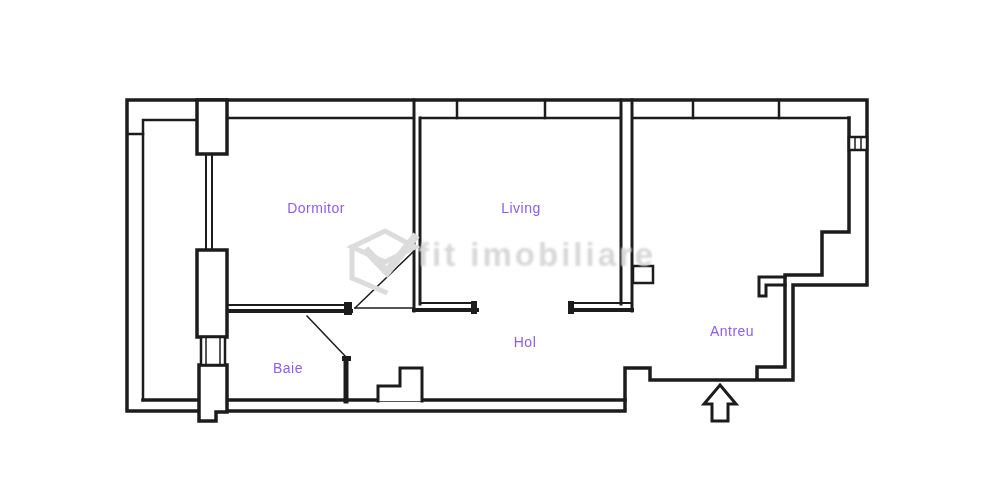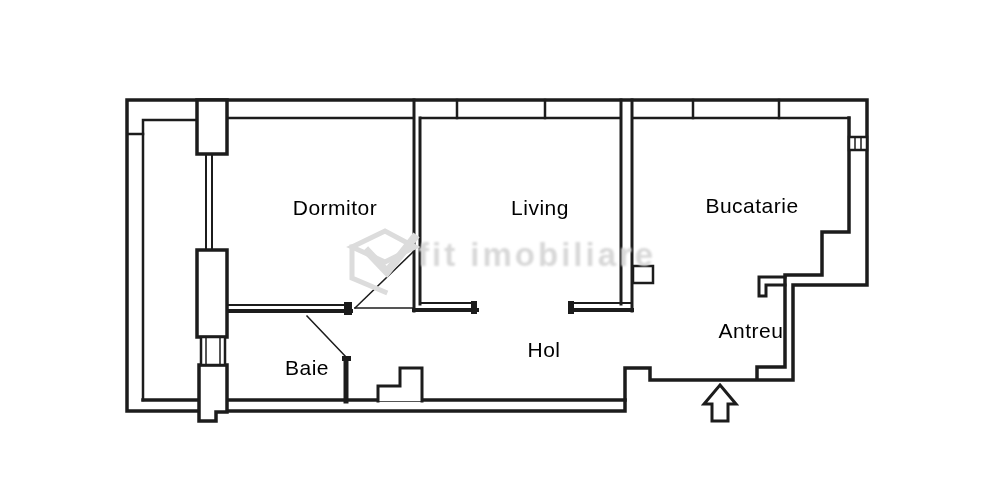--- a/index.html
+++ b/index.html
@@ -7,25 +7,24 @@
     position:relative;
     width:999px;height:491px;
     background:#ffffff;
     font-family:"Liberation Sans", sans-serif;
     overflow:hidden;
   }
   #plan-svg{position:absolute;left:0;top:0;}
   .room-label{
     position:absolute;
     transform:translate(-50%,-50%);
-    font-size:21px;
-    color:#000000;
+    font-size:14px;
+    color:#8b5cf6;
     letter-spacing:0.5px;
     white-space:nowrap;
-    margin-left:19px;
   }
   #watermark-text{
     position:absolute;
     left:418px;top:236px;
     font-size:33px;
     color:#d8d8d8;
     letter-spacing:3px;
     filter:blur(1.2px);
     white-space:nowrap;
     font-weight:bold;
@@ -129,19 +128,18 @@
       <g stroke="#dcdcdc">
         <path d="M352,247 L385,231 L415,247 L385,262 Z" stroke-width="5"></path>
         <path d="M352,247 V278 L385,292" stroke-width="5"></path>
         <path d="M368,252 L387,272 L414,238" stroke-width="8"></path>
       </g>
     </g>
   </svg>
 
   <div class="room-label" style="left:316px;top:208px">Dormitor</div>
   <div class="room-label" style="left:521px;top:208px">Living</div>
-  <div class="room-label" style="left:733px;top:206px">Bucatarie</div>
   <div class="room-label" style="left:288px;top:368px">Baie</div>
-  <div class="room-label" style="left:525px;top:350px">Hol</div>
+  <div class="room-label" style="left:525px;top:342px">Hol</div>
   <div class="room-label" style="left:732px;top:331px">Antreu</div>
 
   <div id="watermark-text">fit imobiliare</div>
 </div>
 
 </body></html>

